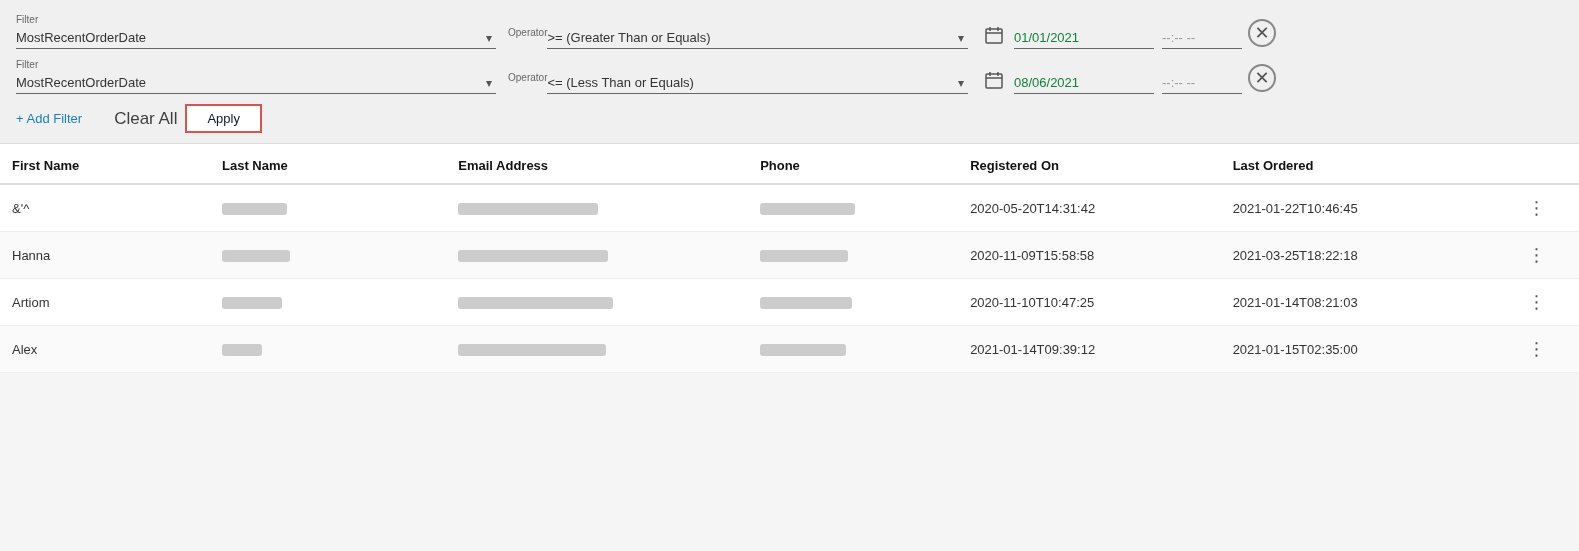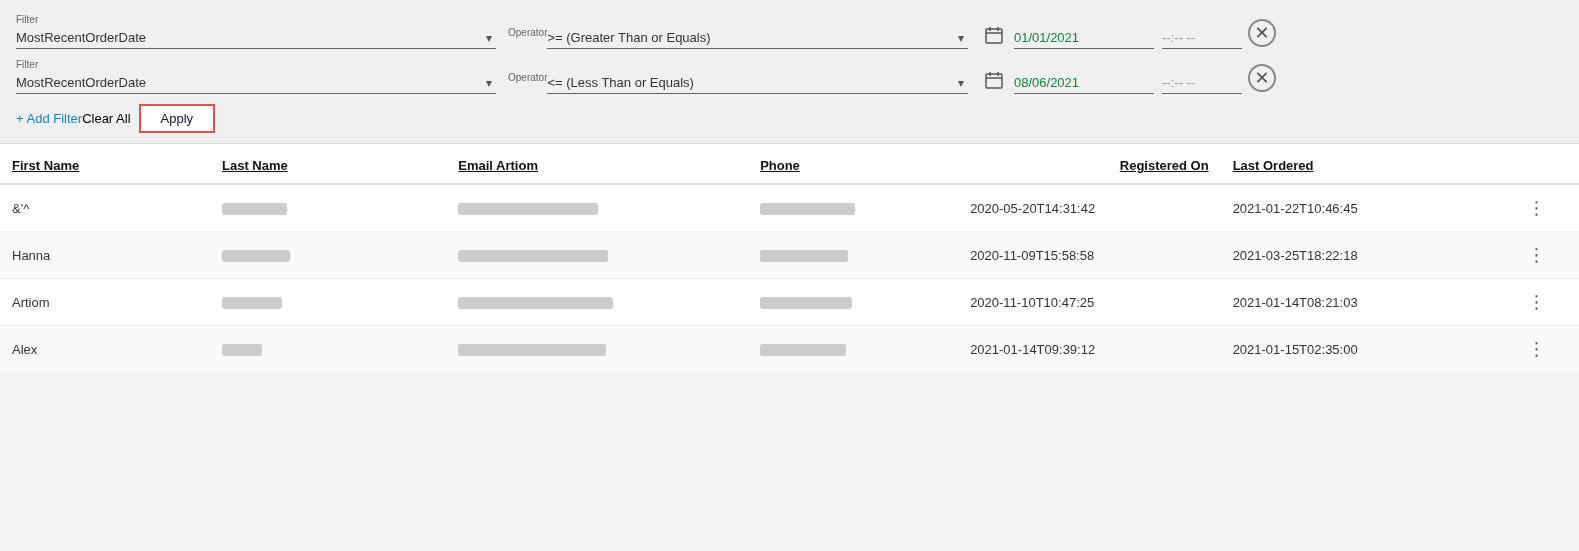--- a/index.html
+++ b/index.html
@@ -140,23 +140,24 @@
 
     .action-buttons {
       display: flex;
       gap: 8px;
       align-items: center;
     }
 
     .clear-all-btn {
       background: none;
       border: none;
-      font-size: 13px;
-      color: #000000;
-      cursor: pointer;
+      font-size: 17px;
+      color: #404040;
+      cursor: pointer;
+      margin-left: 32px;
     }
 
     .apply-btn {
       background: #fff;
       border: 2px solid #d9534f;
       color: #0f172a;
       font-size: 13px;
       padding: 5px 20px;
       cursor: pointer;
       font-weight: 500;
@@ -176,21 +177,20 @@
     thead tr {
       border-bottom: 2px solid #ddd;
     }
 
     thead th {
       text-align: left;
       padding: 14px 12px 10px 12px;
       font-weight: 700;
       font-size: 13px;
       color: #111;
-      text-decoration: underline;
     }
 
     tbody tr {
       border-bottom: 1px solid #eee;
     }
 
     tbody tr:nth-child(even) {
       background: #fafafa;
     }
 
@@ -216,21 +216,21 @@
       font-size: 18px;
       color: #555;
       padding: 2px 6px;
       letter-spacing: -1px;
     }
 
     .col-first { width: 160px; }
     .col-last { width: 180px; }
     .col-email { width: 230px; }
     .col-phone { width: 160px; }
-    .col-reg { width: 200px; text-align: right; }
+    .col-reg { width: 200px; }
     .col-ordered { width: 220px; }
     .col-action { width: 40px; }
 
     .date-row-group {
       display: flex;
       align-items: flex-end;
       gap: 8px;
     }
   </style>
 </head>
@@ -318,21 +318,21 @@
     </div>
   </div>
 </div>
 
 <div class="table-container">
   <table>
     <thead>
       <tr>
         <th class="col-first">First Name</th>
         <th class="col-last">Last Name</th>
-        <th class="col-email">Email Artiom</th>
+        <th class="col-email">Email Address</th>
         <th class="col-phone">Phone</th>
         <th class="col-reg">Registered On</th>
         <th class="col-ordered">Last Ordered</th>
         <th class="col-action"></th>
       </tr>
     </thead>
     <tbody id="table-body">
         <tr>
           <td>&amp;'^</td>
           <td><span class="blurred-text" style="width: 65px;"></span></td>

